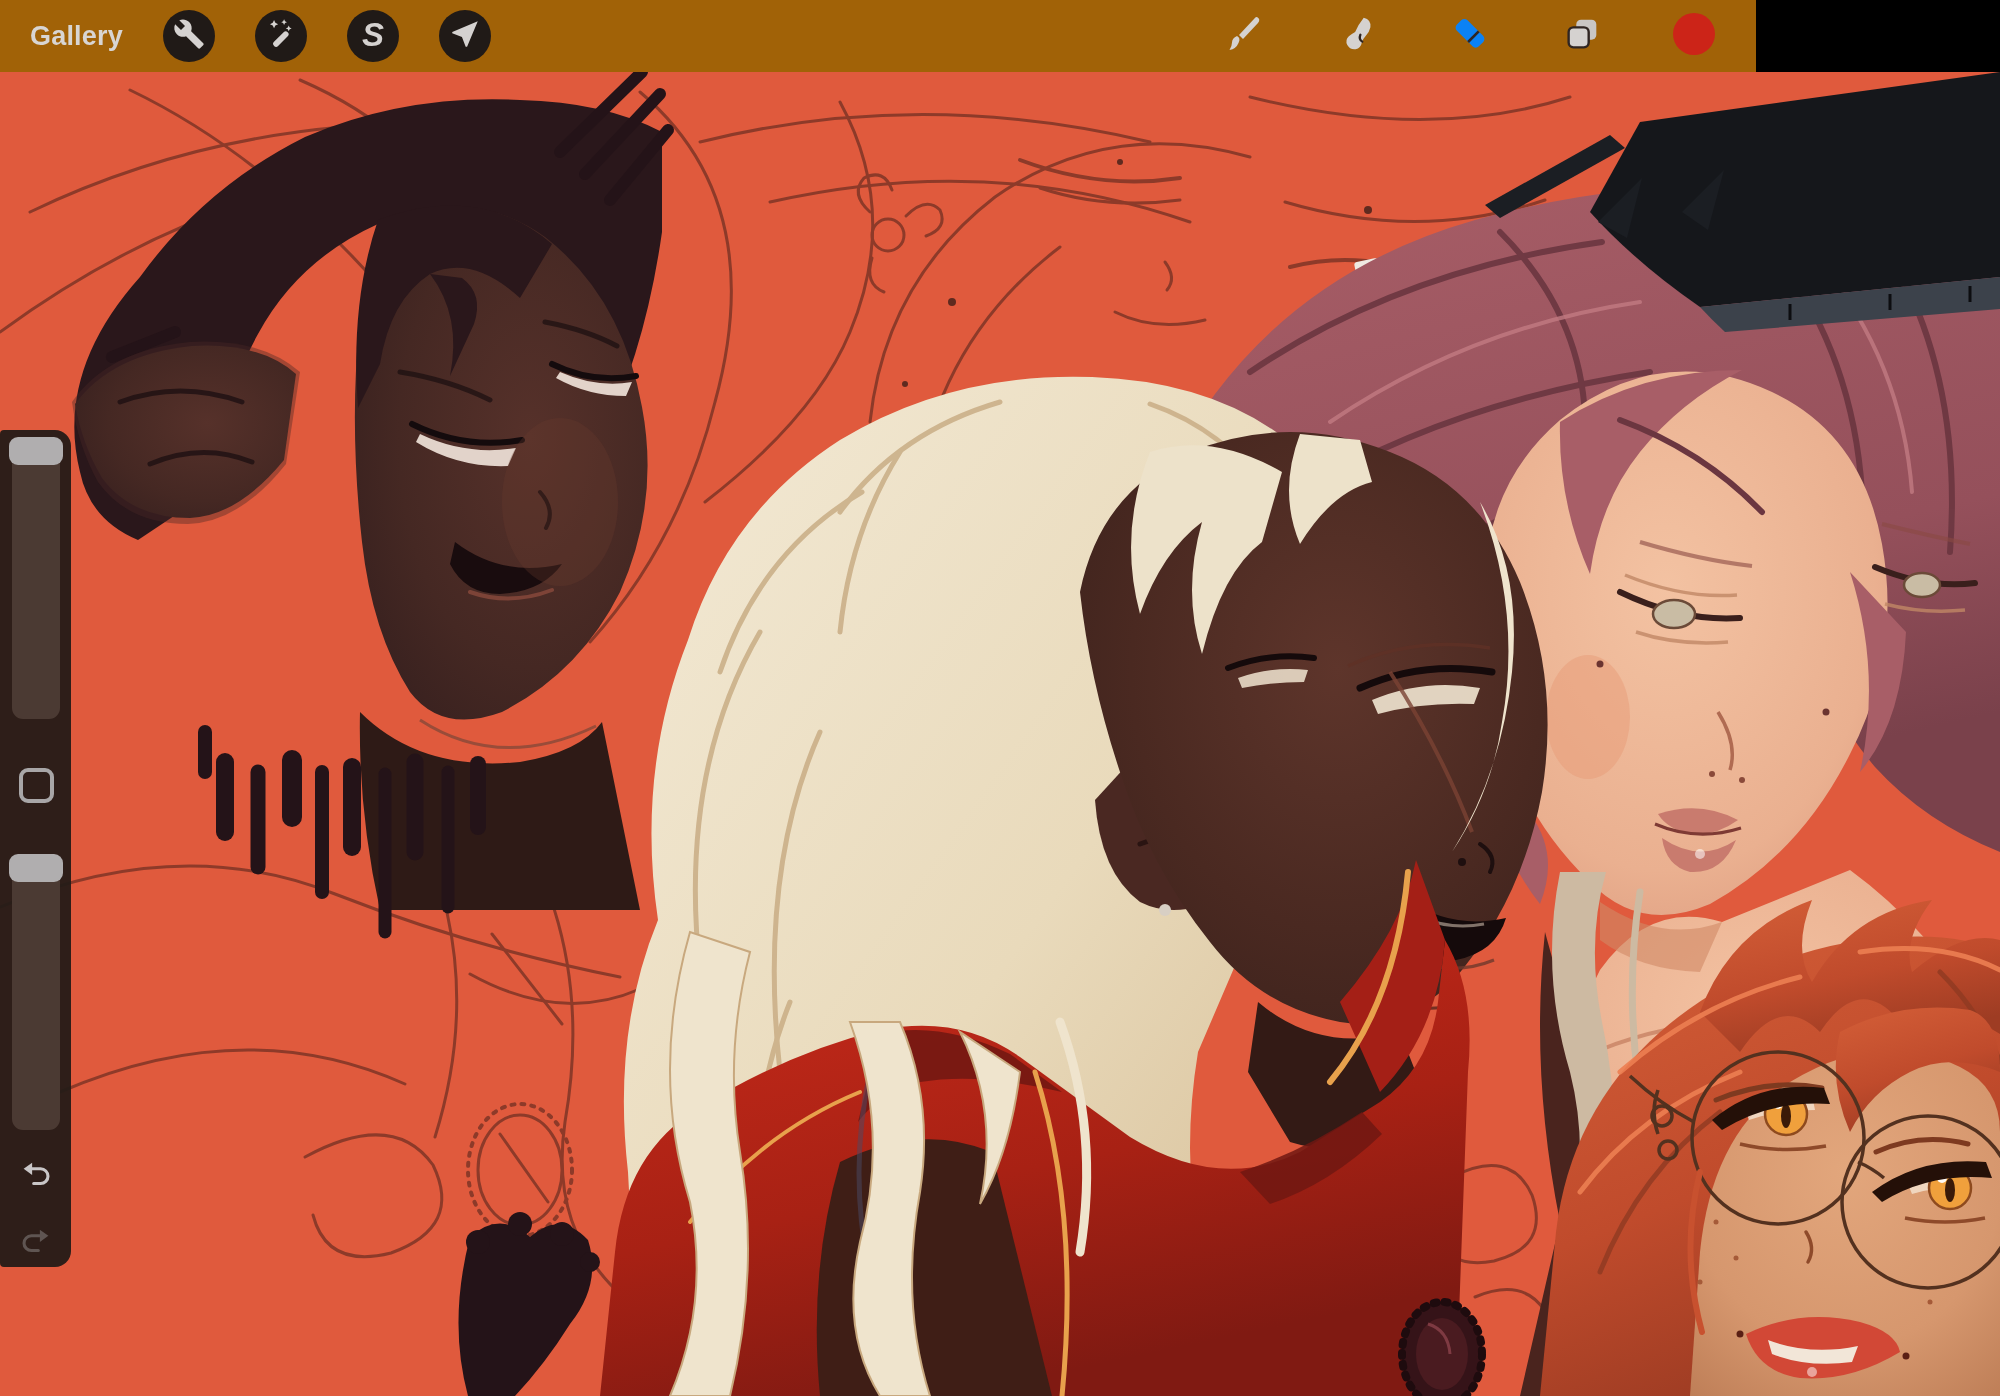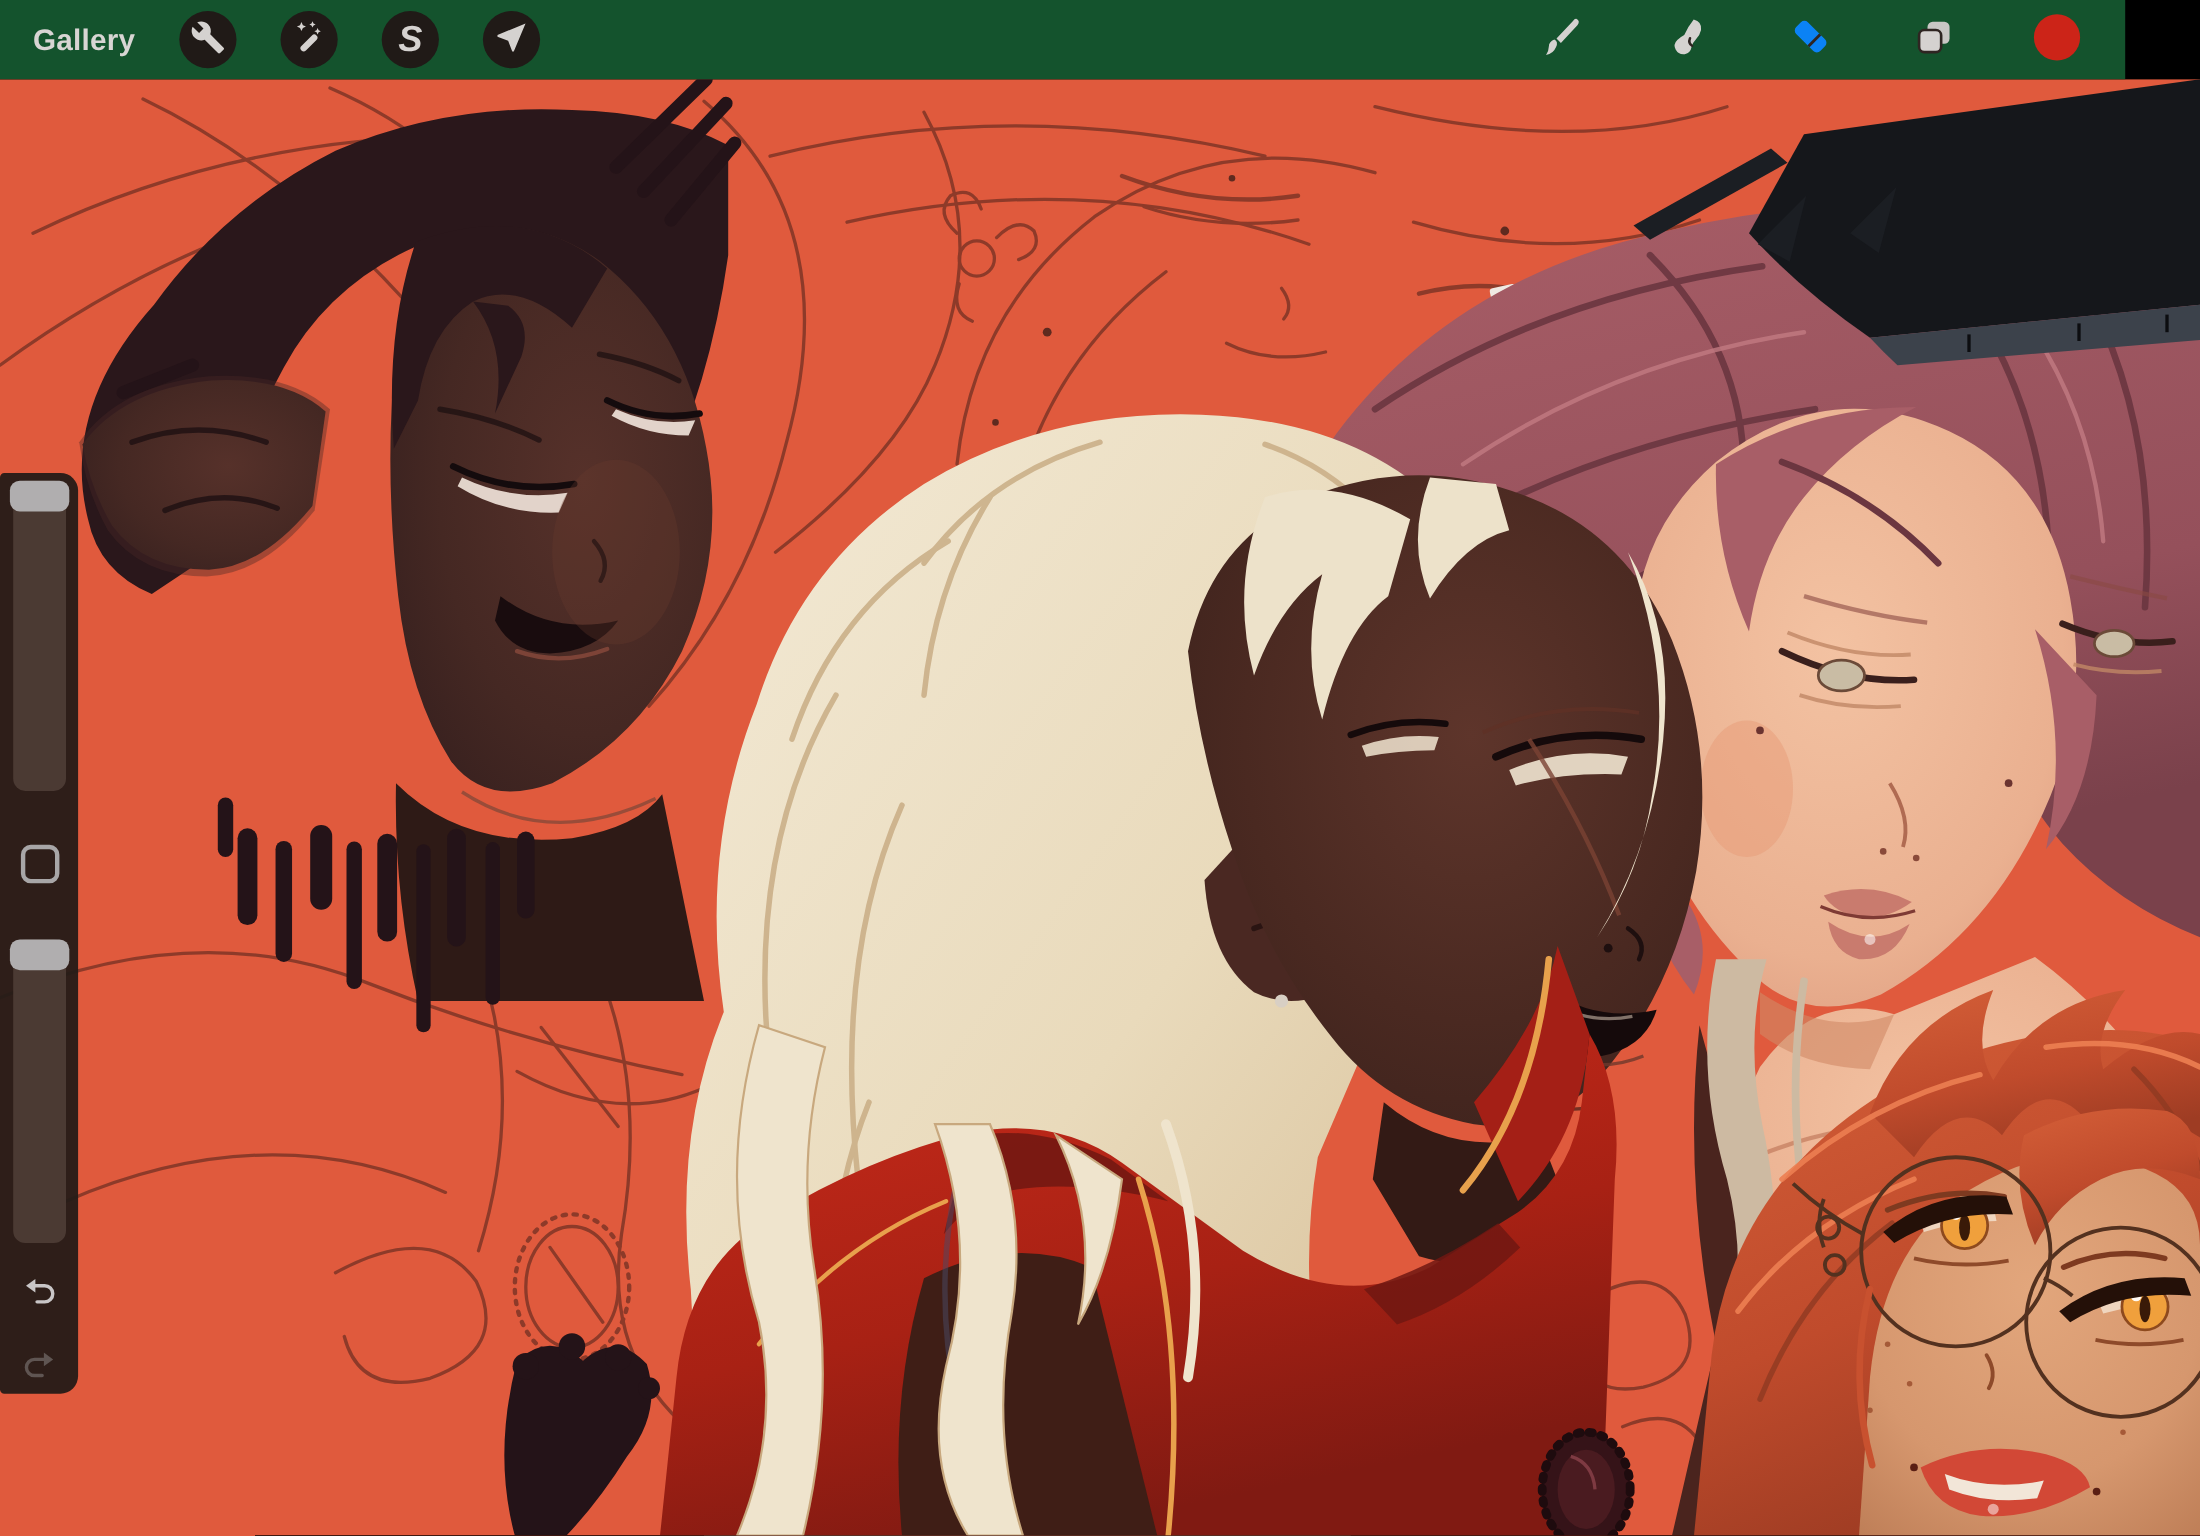--- a/index.html
+++ b/index.html
@@ -3,21 +3,21 @@
 <meta charset="utf-8">
 <style>
   html,body{margin:0;padding:0;background:#000;}
   #app{position:relative;width:2000px;height:1396px;overflow:hidden;font-family:"Liberation Sans",sans-serif;}
 
   
   #canvas-wrap{position:absolute;left:0;top:72px;width:2000px;height:1324px;}
   #canvas-wrap svg{display:block;}
 
   
-  #topbar{position:absolute;left:0;top:0;width:1932px;height:72px;background:#14532d;display:flex;align-items:center;z-index:30;}
+  #topbar{position:absolute;left:0;top:0;width:1756px;height:72px;background:#a16207;display:flex;align-items:center;z-index:30;}
   #gallery-btn{color:#D8D5D3;font-size:27px;font-weight:700;letter-spacing:.2px;margin-left:30px;cursor:default;}
   .tool-circle{width:52px;height:52px;border-radius:50%;background:#201A17;display:flex;align-items:center;justify-content:center;margin-left:40px;flex:0 0 auto;}
   .tool-circle:first-of-type{margin-left:29px;}
   #right-tools{margin-left:auto;display:flex;align-items:center;gap:68px;padding-right:40px;}
   .rtool{width:44px;height:44px;display:flex;align-items:center;justify-content:center;}
   .s-glyph{font-style:italic;font-weight:800;font-size:33px;color:#D5D2D0;transform:translateY(-1px);}
 
   
   #sidebar{position:absolute;left:0;top:430px;width:71px;height:837px;background:rgba(36,27,23,.95);border-radius:4px 16px 16px 4px;z-index:20;}
   .slider-recess{position:absolute;left:12px;width:48px;background:#4B3A33;border-radius:11px;}

